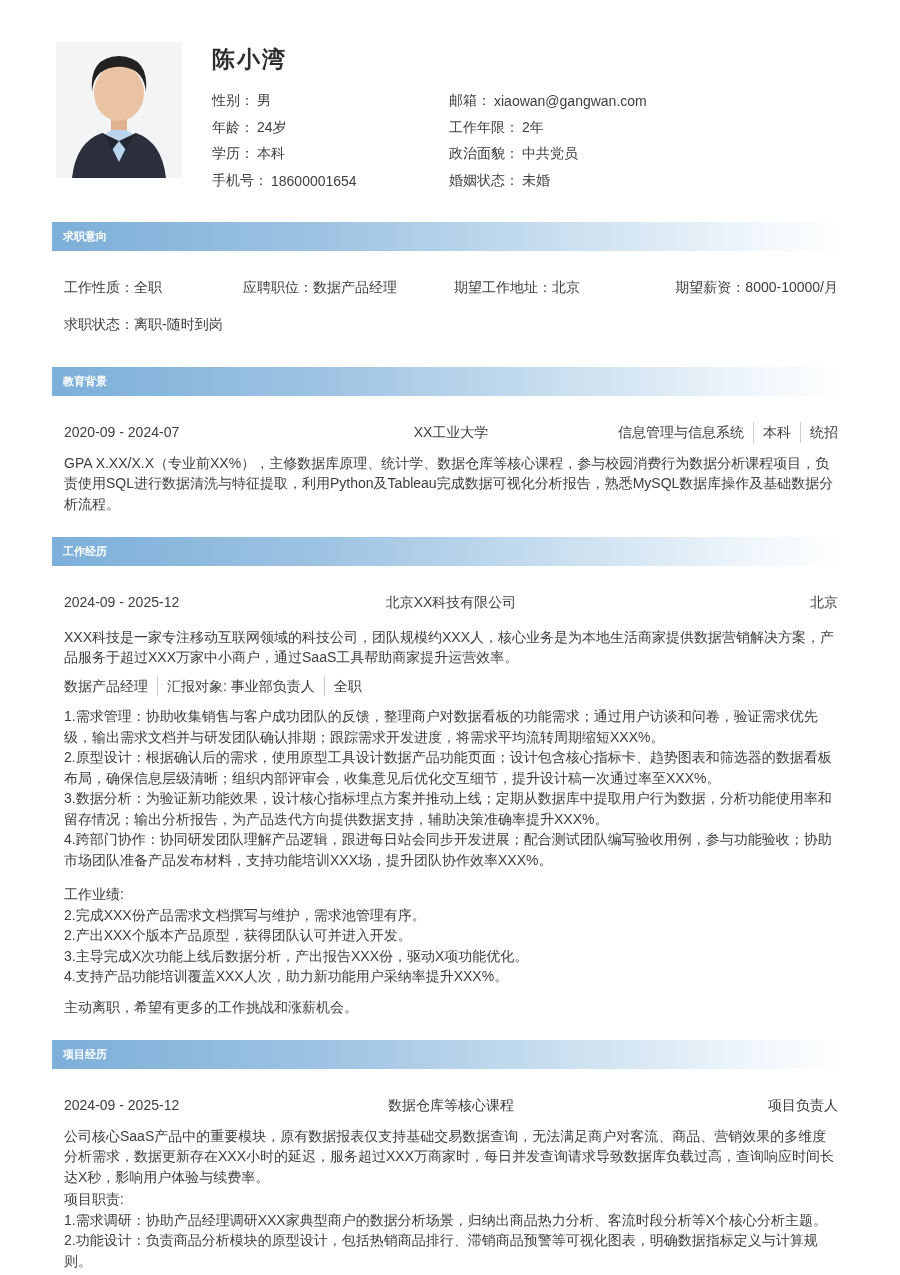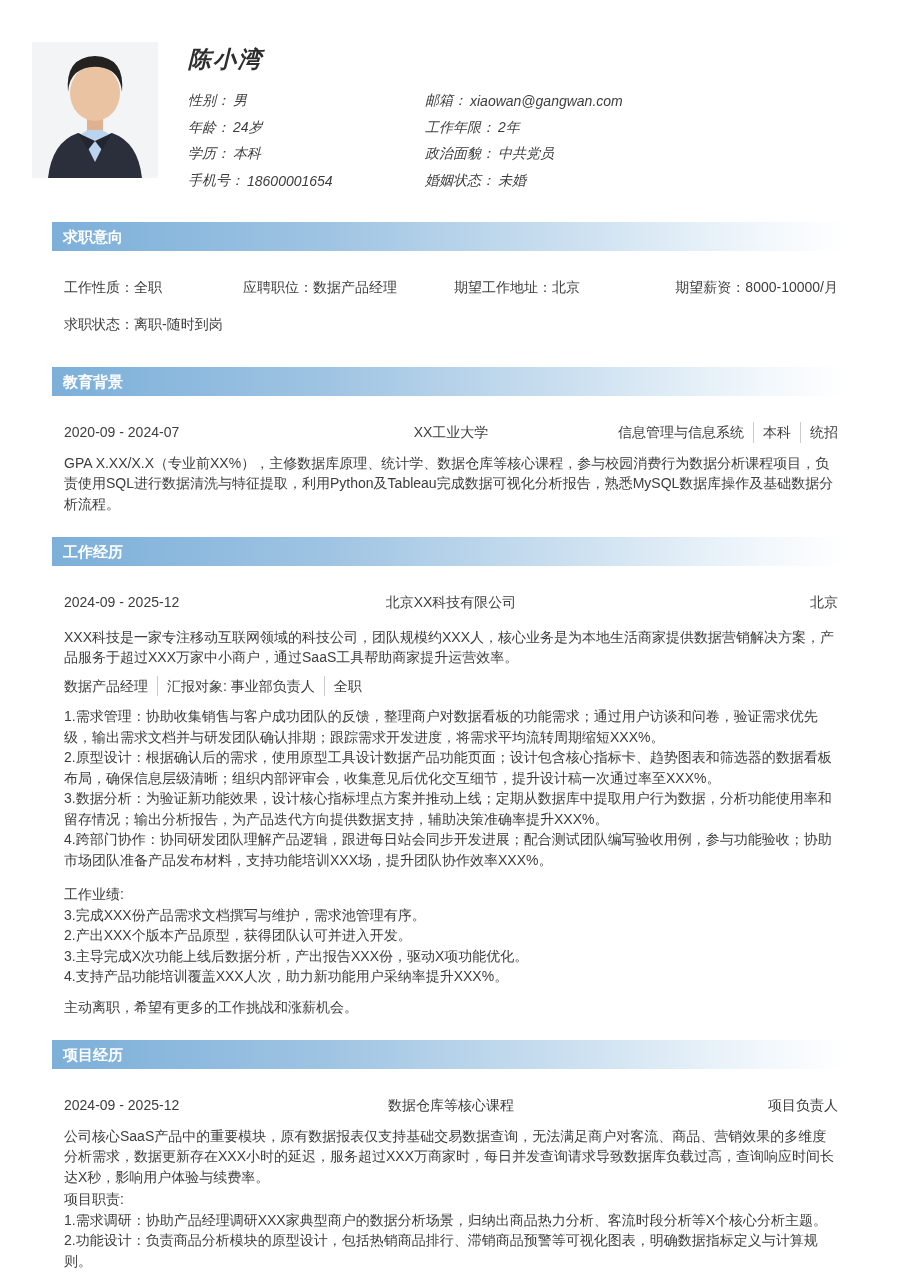--- a/index.html
+++ b/index.html
@@ -3,36 +3,36 @@
 <meta charset="utf-8">
 <style>
   * { margin:0; padding:0; box-sizing:border-box; }
   html,body { background:#ffffff; }
   body {
     width:900px; height:1275px; overflow:hidden; position:relative;
     font-family:"Liberation Sans","DejaVu Sans",sans-serif;
     color:#3d3d3d;
   }
   
-  .top { display:flex; padding:42px 55px 0 32px;font-style:italic; }
+  .top { display:flex; padding:42px 55px 0 56px; }
   .photo { width:126px; height:136px; flex:none; overflow:hidden; }
   .photo svg { display:block; width:100%; height:100%; }
   .info { margin-left:30px; flex:1; padding-top:2px; }
   .name { font-size:23px; font-weight:bold; color:#2e2e2e; letter-spacing:2px; margin-bottom:13px; }
   .info-grid {
     display:grid; grid-template-columns:237px 1fr;
     grid-template-rows:repeat(4,26.5px); grid-auto-flow:column;
     font-size:14px;
   }
   .cell { display:flex; align-items:center; white-space:nowrap; }
   .cell .val { margin-left:3px; }
   
   .section-bar {
     margin-left:52px; width:793px; height:29px; line-height:29px;
-    padding-left:11px; font-size:15px; font-weight:bold; color:#ffffff;
+    padding-left:11px; font-size:11px; font-weight:bold; color:#ffffff;
     background:linear-gradient(90deg,#7cafd9 0%,#9fc4e3 35%,#cfe2f1 68%,#eff6fb 88%,#ffffff 100%);
   }
   .sec-body { margin-left:64px; margin-right:62px; font-size:14px; line-height:20.5px; }
   
   .ji-row1 { display:flex; margin-top:26px; white-space:nowrap; }
   .ji-c1 { width:179px; } .ji-c2 { width:211px; } .ji-c3 { width:205px; }
   .ji-c4 { flex:1; text-align:right; }
   .ji-row2 { margin-top:16px; }
   
   .row3 { display:flex; margin-top:26px; align-items:baseline; }
@@ -158,21 +158,21 @@
         <span class="seg">全职</span>
       </div>
       <div class="block-overview">
         <p>1.需求管理：协助收集销售与客户成功团队的反馈，整理商户对数据看板的功能需求；通过用户访谈和问卷，验证需求优先级，输出需求文档并与研发团队确认排期；跟踪需求开发进度，将需求平均流转周期缩短XXX%。</p>
         <p>2.原型设计：根据确认后的需求，使用原型工具设计数据产品功能页面；设计包含核心指标卡、趋势图表和筛选器的数据看板布局，确保信息层级清晰；组织内部评审会，收集意见后优化交互细节，提升设计稿一次通过率至XXX%。</p>
         <p>3.数据分析：为验证新功能效果，设计核心指标埋点方案并推动上线；定期从数据库中提取用户行为数据，分析功能使用率和留存情况；输出分析报告，为产品迭代方向提供数据支持，辅助决策准确率提升XXX%。</p>
         <p>4.跨部门协作：协同研发团队理解产品逻辑，跟进每日站会同步开发进展；配合测试团队编写验收用例，参与功能验收；协助市场团队准备产品发布材料，支持功能培训XXX场，提升团队协作效率XXX%。</p>
       </div>
       <div class="block-achv">
         <p>工作业绩:</p>
-        <p>3.完成XXX份产品需求文档撰写与维护，需求池管理有序。</p>
+        <p>2.完成XXX份产品需求文档撰写与维护，需求池管理有序。</p>
         <p>2.产出XXX个版本产品原型，获得团队认可并进入开发。</p>
         <p>3.主导完成X次功能上线后数据分析，产出报告XXX份，驱动X项功能优化。</p>
         <p>4.支持产品功能培训覆盖XXX人次，助力新功能用户采纳率提升XXX%。</p>
       </div>
       <p class="leave">主动离职，希望有更多的工作挑战和涨薪机会。</p>
     </div>
   </section>
 
   <section id="sec-project">
     <div class="section-bar"><span>项目经历</span></div>

